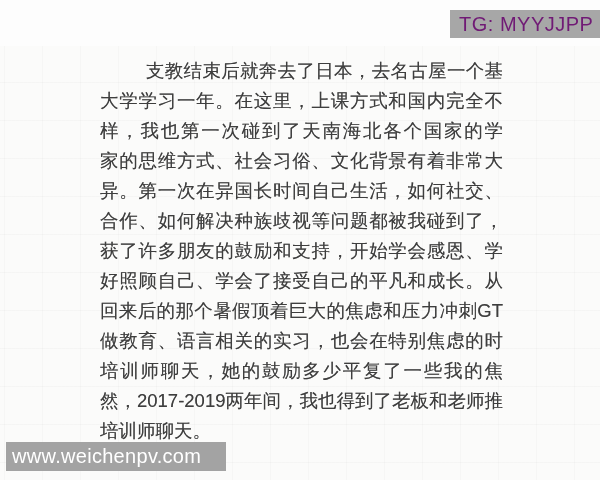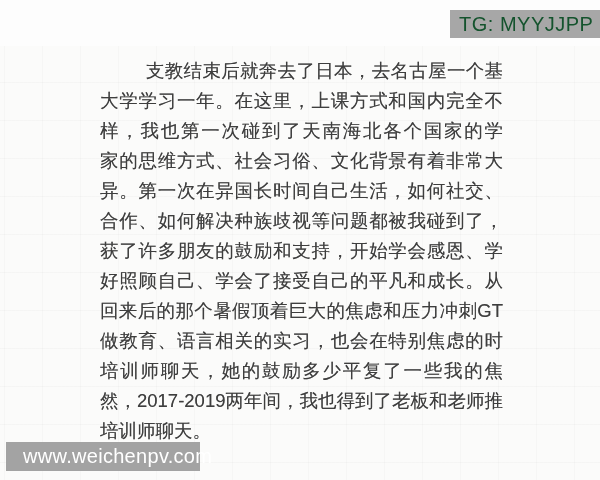--- a/index.html
+++ b/index.html
@@ -28,21 +28,21 @@
     background: #fdfdfd;
   }
 
   .tg-badge {
     position: absolute;
     left: 450px;
     top: 10px;
     width: 150px;
     height: 28px;
     background: #a7a7a7;
-    color: #14532d;
+    color: #701a75;
     font-size: 20px;
     line-height: 28px;
     padding-left: 9px;
     letter-spacing: 0.5px;
     z-index: 3;
   }
 
   .text-block {
     position: absolute;
     left: 100px;
@@ -61,27 +61,27 @@
     text-align-last: justify;
     overflow: hidden;
   }
   .text-line.indent { padding-left: 46px; }
   .text-line.last { text-align-last: left; }
 
   .site-bar {
     position: absolute;
     left: 6px;
     top: 442px;
-    width: 194px;
+    width: 220px;
     height: 29px;
     background: #a3a3a3;
     color: #ffffff;
     font-size: 20px;
     line-height: 29px;
-    padding-left: 17px;
+    padding-left: 6px;
     letter-spacing: 0.3px;
     z-index: 3;
   }
 </style>
 </head>
 <body>
 
 <div class="page">
 
   <div class="tg-badge">TG: MYYJJPP</div>

